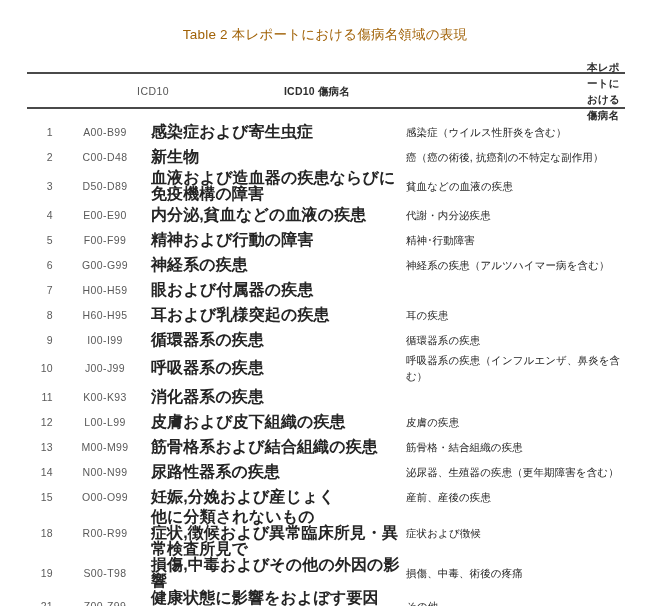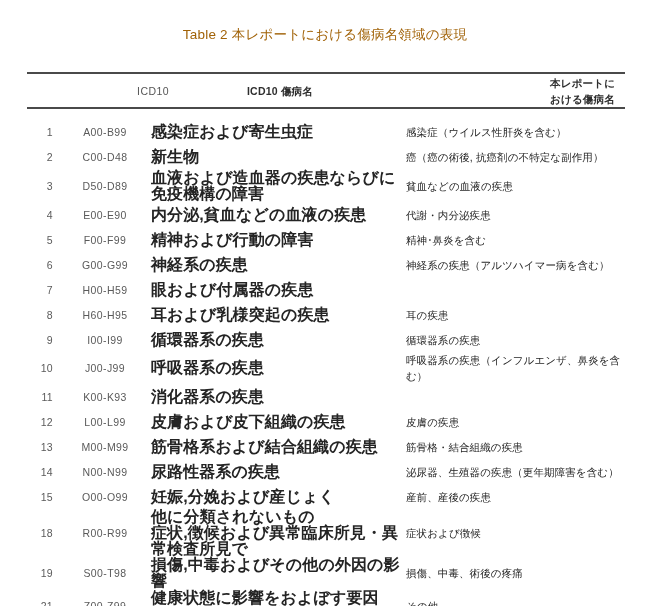--- a/index.html
+++ b/index.html
@@ -55,21 +55,21 @@
   
   .header-row {
     display: flex;
     align-items: center;
     height: 33px;
     padding: 0;
     gap: 48px;
   }
   .header-row .c-num     { width: 32px; }
   .header-row .c-code    { width: 92px; text-align: center; font-size: 10.5px; color: #555; letter-spacing: 0.4px; }
-  .header-row .c-name    { width: 255px; font-size: 10.5px; color: #2e2e2e; font-weight: 700; letter-spacing: 0.2px;}
+  .header-row .c-name    { width: 255px; font-size: 10.5px; color: #2e2e2e; font-weight: 700; letter-spacing: 0.2px; margin-left: 37px;}
   .header-row .c-report  { flex: 1; font-size: 10.5px; color: #2e2e2e; font-weight: 700; letter-spacing: 0.2px;}
 
   
   .tbody {
     padding-top: 10px;
     padding-bottom: 8px;
   }
 
   .row {
     display: flex;
@@ -169,21 +169,21 @@
             <span class="line2">内分泌,貧血などの血液の疾患</span>
           </div>
           <div class="c-report">代謝・内分泌疾患</div>
         </div>
         <div class="row">
           <div class="c-num">5</div>
           <div class="c-code">F00-F99</div>
           <div class="c-name">
             <span class="line2">精神および行動の障害</span>
           </div>
-          <div class="c-report">精神･鼻炎を含む</div>
+          <div class="c-report">精神･行動障害</div>
         </div>
         <div class="row">
           <div class="c-num">6</div>
           <div class="c-code">G00-G99</div>
           <div class="c-name">
             <span class="line2">神経系の疾患</span>
           </div>
           <div class="c-report">神経系の疾患（アルツハイマー病を含む）</div>
         </div>
         <div class="row">

